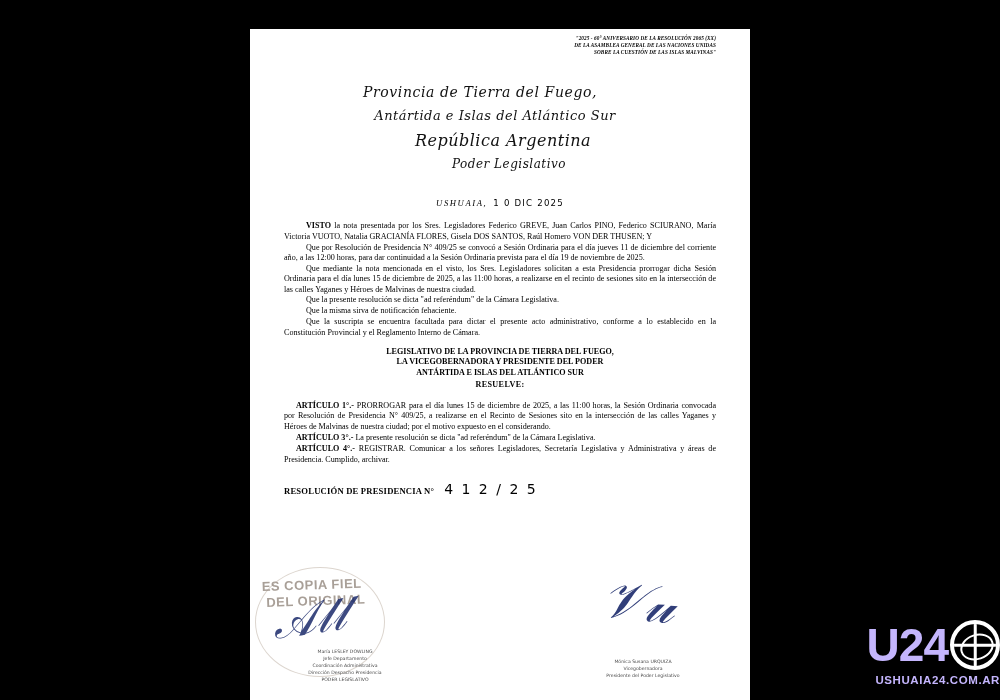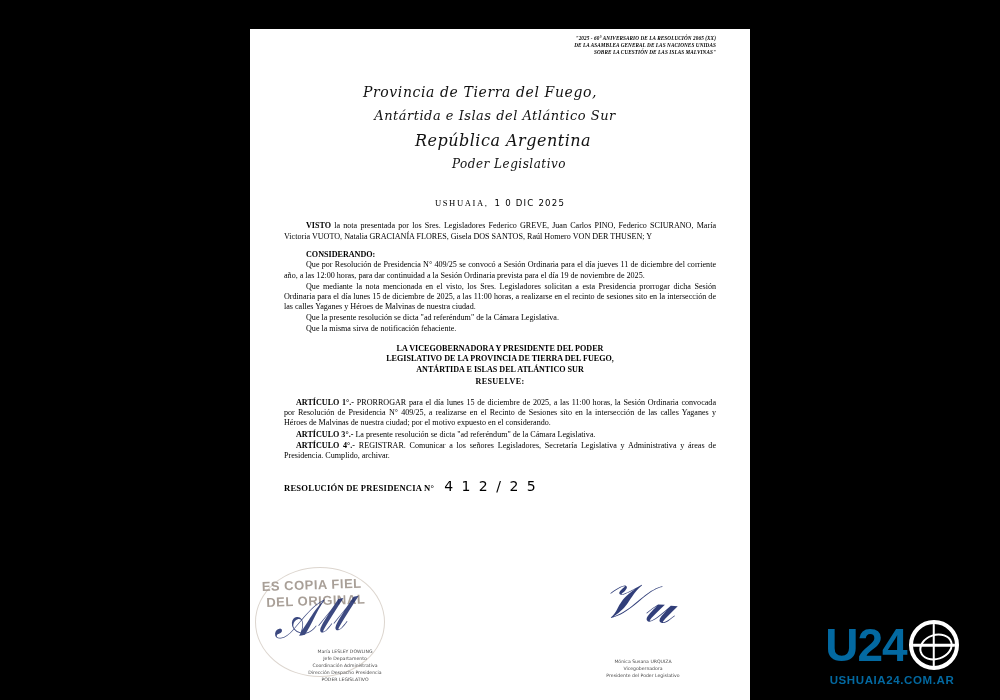--- a/index.html
+++ b/index.html
@@ -78,21 +78,21 @@
     margin-left: 18px;
   }
 
   .city-line {
     margin-top: 26px;
     text-align: center;
     font-size: 8.6px;
     letter-spacing: 0.4px;
     font-weight: normal;
   }
-  .city-line .city { font-variant: small-caps; letter-spacing: 1.6px; }
+  .city-line .city { font-variant: small-caps; letter-spacing: 1.6px; font-style: italic; }
   .city-line .datestamp {
     font-family: "DejaVu Sans", sans-serif;
     font-size: 8.6px;
     letter-spacing: 1.2px;
     margin-left: 6px;
   }
 
   .body-block { margin-top: 12px; text-align: justify; }
   p.para {
     margin: 0 0 0 0;
@@ -223,24 +223,24 @@
   }
 
   
   .logo {
     position: absolute;
     right: 0;
     bottom: 0;
     width: 216px;
     height: 96px;
     background: #000;
-    color: #0369a1;
+    color: #c4b5fd;
     display: flex;
     flex-direction: column;
-    align-items: center;
+    align-items: flex-end;
     justify-content: center;
   }
   .logo-row {
     display: flex;
     align-items: center;
     gap: 2px;
     height: 54px;
   }
   .logo-u24 {
     font-family: "Liberation Sans", sans-serif;
@@ -314,31 +314,31 @@
     </div>
 
     <div class="city-line">
       <span class="city">USHUAIA,</span><span class="datestamp">1 0 DIC 2025</span>
     </div>
 
     <div class="body-block">
 
       <p class="para"><span class="kw">VISTO</span><span> la nota presentada por los Sres. Legisladores Federico GREVE, Juan Carlos PINO, Federico SCIURANO, María Victoria VUOTO, Natalia GRACIANÍA FLORES, Gisela DOS SANTOS, Raúl Homero VON DER THUSEN; Y</span></p>
 
-      <span class="kw-head">CONSIDERANDO:</span>
 
       <p class="para">Que por Resolución de Presidencia N° 409/25 se convocó a Sesión Ordinaria para el día jueves 11 de diciembre del corriente año, a las 12:00 horas, para dar continuidad a la Sesión Ordinaria prevista para el día 19 de noviembre de 2025.</p>
       <p class="para">Que mediante la nota mencionada en el visto, los Sres. Legisladores solicitan a esta Presidencia prorrogar dicha Sesión Ordinaria para el día lunes 15 de diciembre de 2025, a las 11:00 horas, a realizarse en el recinto de sesiones sito en la intersección de las calles Yaganes y Héroes de Malvinas de nuestra ciudad.</p>
       <p class="para">Que la presente resolución se dicta "ad referéndum" de la Cámara Legislativa.</p>
       <p class="para">Que la misma sirva de notificación fehaciente.</p>
+      <p class="para">Que la suscripta se encuentra facultada para dictar el presente acto administrativo, conforme a lo establecido en la Constitución Provincial y el Reglamento Interno de Cámara.</p>
 
 
       <div class="resolve-block">
+        <span class="rb-line">LEGISLATIVO DE LA PROVINCIA DE TIERRA DEL FUEGO,</span>
         <span class="rb-line">LA VICEGOBERNADORA Y PRESIDENTE DEL PODER</span>
-        <span class="rb-line">LEGISLATIVO DE LA PROVINCIA DE TIERRA DEL FUEGO,</span>
         <span class="rb-line">ANTÁRTIDA E ISLAS DEL ATLÁNTICO SUR</span>
         <span class="rb-resuelve">RESUELVE:</span>
       </div>
 
       <div class="articles">
         <p><span class="kw">ARTÍCULO 1°.-</span><span> PRORROGAR para el día lunes 15 de diciembre de 2025, a las 11:00 horas, la Sesión Ordinaria convocada por Resolución de Presidencia N° 409/25, a realizarse en el Recinto de Sesiones sito en la intersección de las calles Yaganes y Héroes de Malvinas de nuestra ciudad; por el motivo expuesto en el considerando.</span></p>
         <p><span class="kw">ARTÍCULO 3°.-</span><span> La presente resolución se dicta "ad referéndum" de la Cámara Legislativa.</span></p>
         <p><span class="kw">ARTÍCULO 4°.-</span><span> REGISTRAR. Comunicar a los señores Legisladores, Secretaría Legislativa y Administrativa y áreas de Presidencia. Cumplido, archivar.</span></p>
       </div>
 

